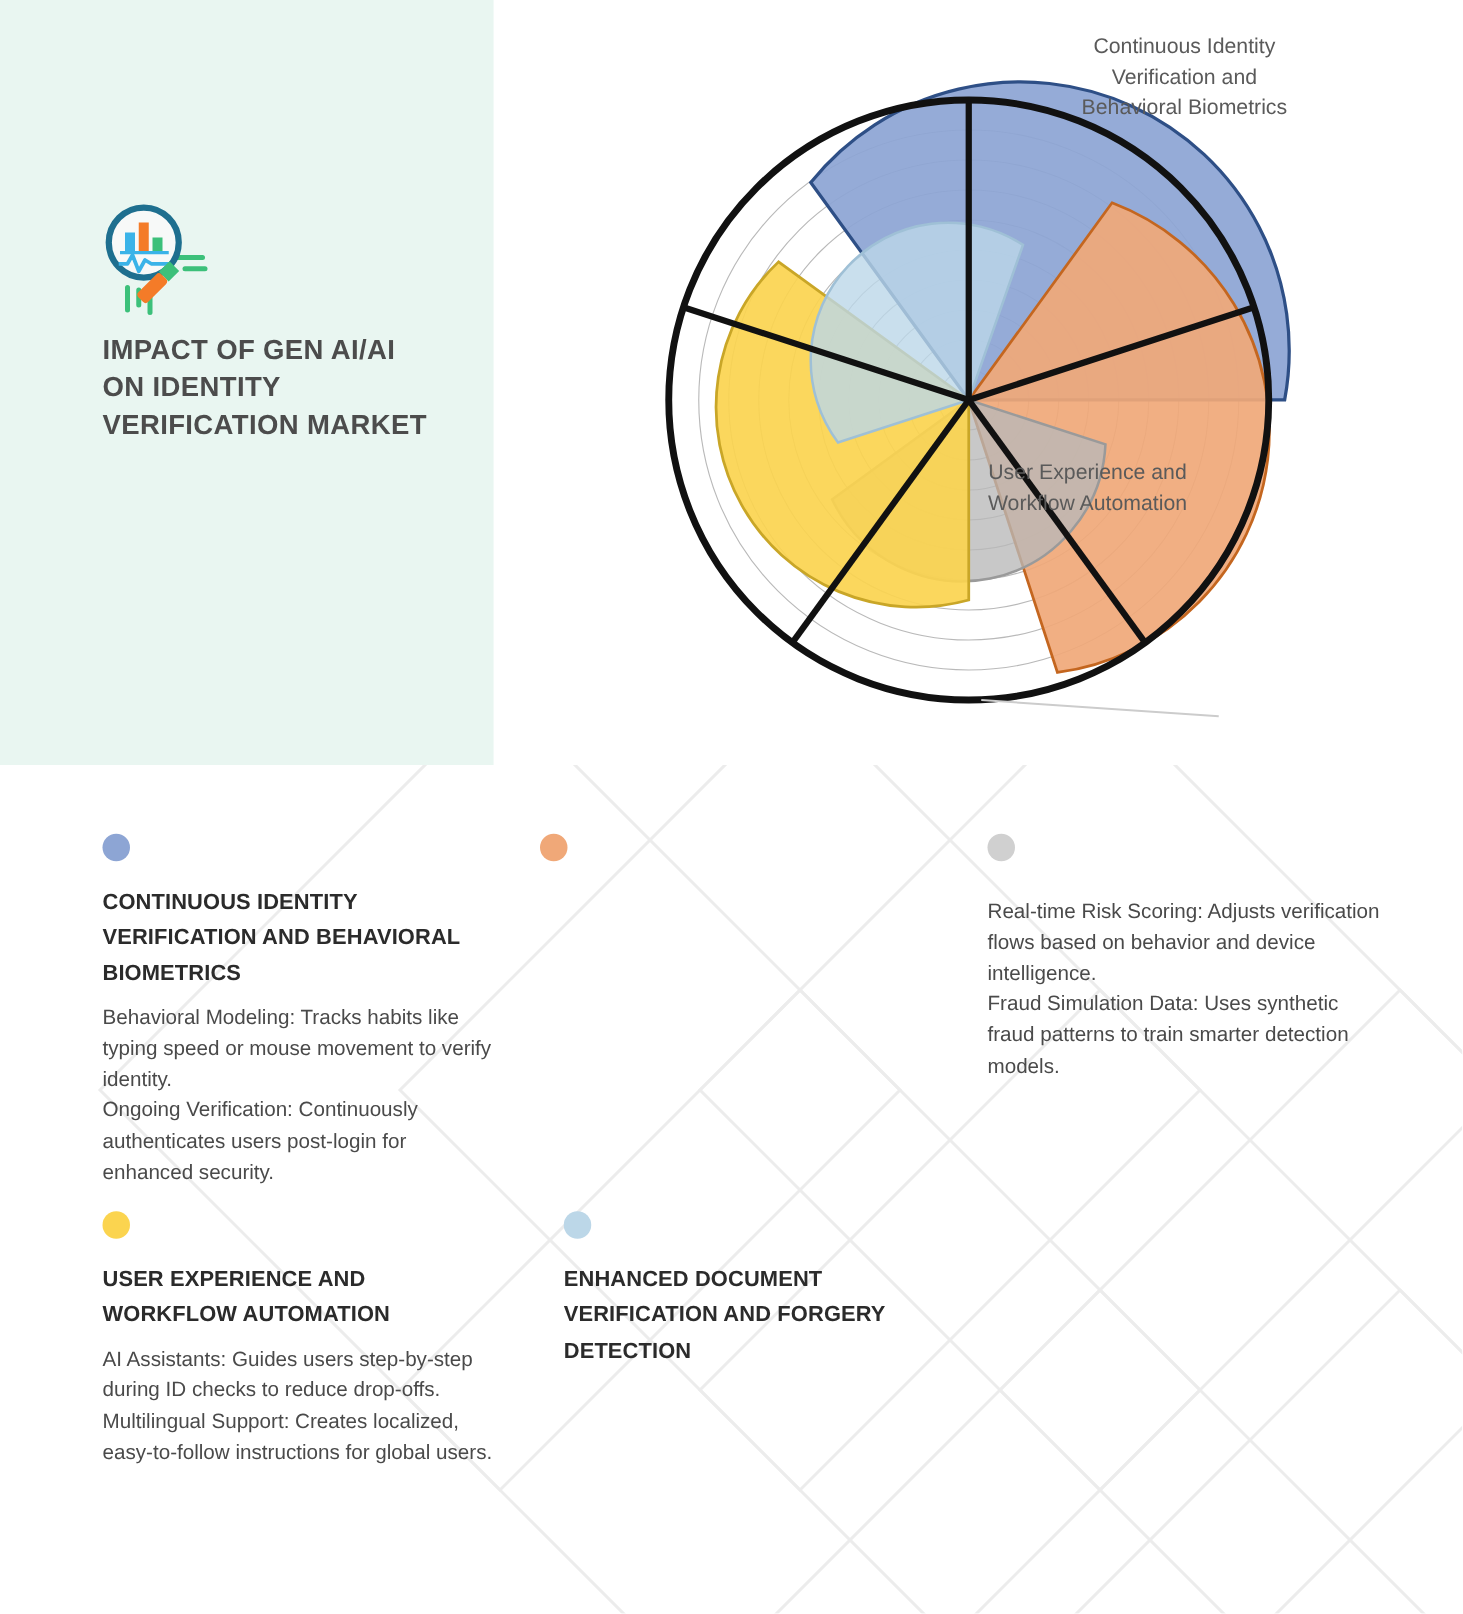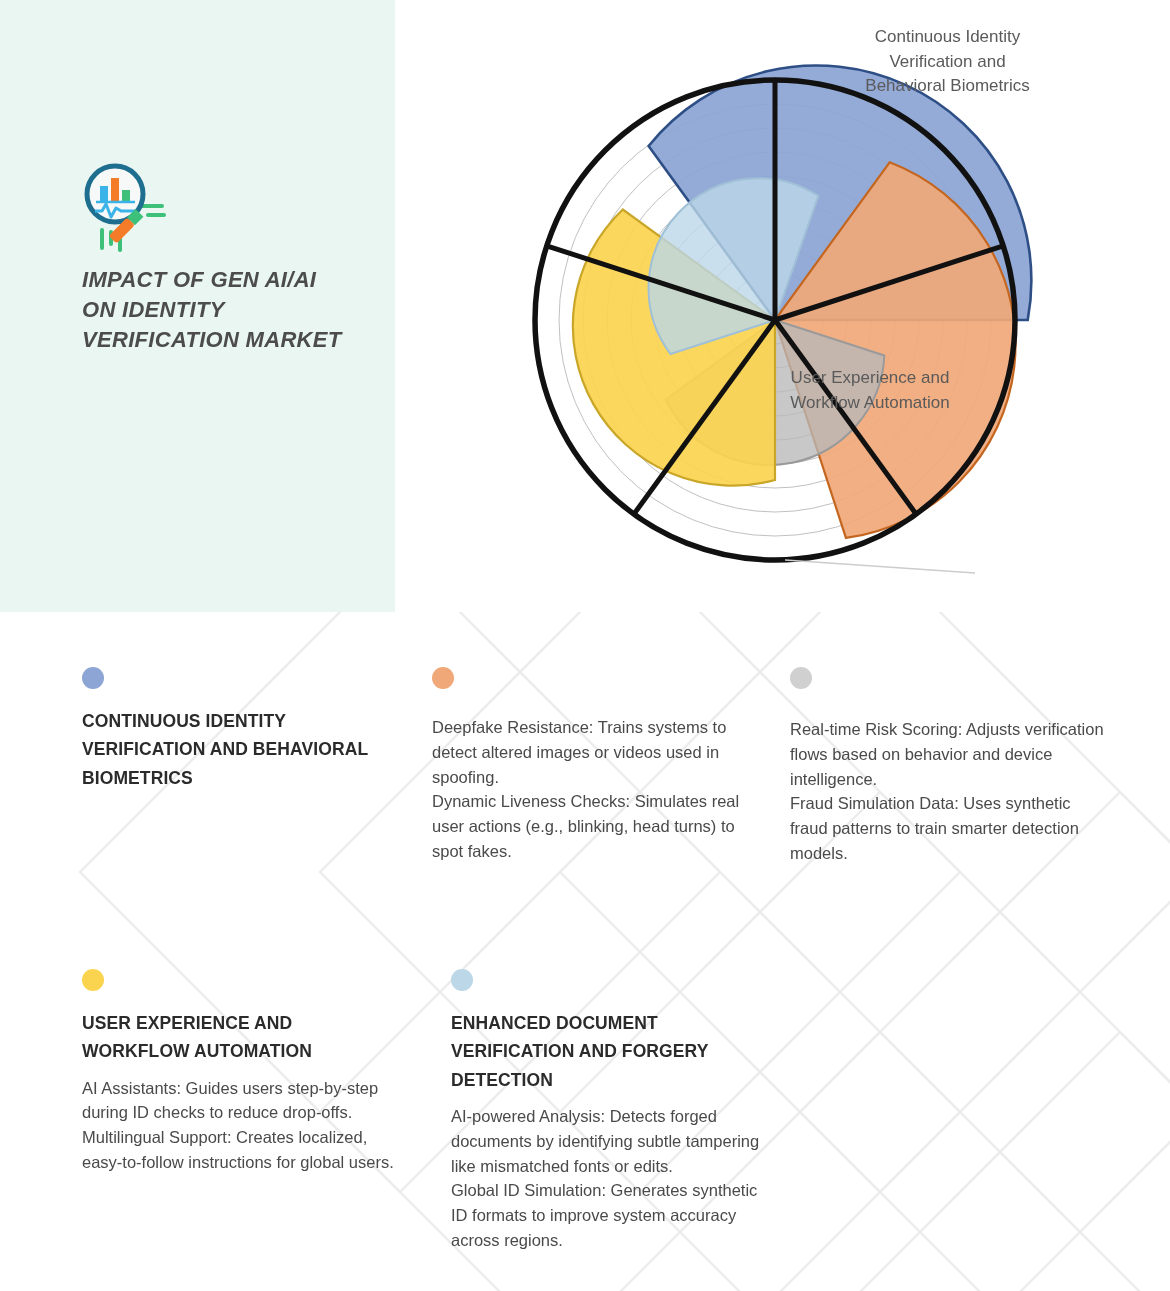--- a/index.html
+++ b/index.html
@@ -17,21 +17,21 @@
 
   
   .mint-panel {
     position:absolute; left:0; top:0; width:395px; height:612px;
     background:#e9f6f1;
   }
   .brand-icon { position:absolute; left:82px; top:158px; width:110px; height:110px; }
   .brand-title {
     position:absolute; left:82px; top:265px; width:260px;
     font-size:22px; font-weight:bold; line-height:1.36;
-    color:#4c4c4c; letter-spacing:.3px; text-transform:uppercase;font-style:italic;
+    color:#4c4c4c; letter-spacing:.3px; text-transform:uppercase;
   }
 
   
   .chart-area { position:absolute; left:395px; top:0; width:775px; height:612px; background:#fff; }
   .chart-svg { position:absolute; left:0; top:0; }
 
   .axis-label {
     position:absolute; text-align:center; color:#5a5a5a;
     font-size:17px; line-height:1.45; font-family:"Liberation Sans", sans-serif;
   }
@@ -163,42 +163,40 @@
     <div class="axis-label lbl-0">Continuous Identity Verification and Behavioral Biometrics</div>
 
     <div class="axis-label lbl-4">User Experience and Workflow Automation</div>
   </div>
 
   <div class="cards">
 
     <div class="card card-0">
       <span class="dot" style="background:#8da5d4;"></span>
       <div class="c-title">CONTINUOUS IDENTITY VERIFICATION AND BEHAVIORAL BIOMETRICS</div>
+      <div class="c-body">Behavioral Modeling: Tracks habits like typing speed or mouse movement to verify identity.
+Ongoing Verification: Continuously authenticates users post-login for enhanced security.</div>
     </div>
 
     <div class="card card-1">
       <span class="dot" style="background:#f0a878;"></span>
-      <div class="c-body" style="margin-top:26px">Deepfake Resistance: Trains systems to detect altered images or videos used in spoofing.
-Dynamic Liveness Checks: Simulates real user actions (e.g., blinking, head turns) to spot fakes.</div>
     </div>
 
     <div class="card card-2">
       <span class="dot" style="background:#d0d0d0;"></span>
       <div class="c-body" style="margin-top:28px">Real-time Risk Scoring: Adjusts verification flows based on behavior and device intelligence.
 Fraud Simulation Data: Uses synthetic fraud patterns to train smarter detection models.</div>
     </div>
 
     <div class="card card-3">
       <span class="dot" style="background:#fbd44f;"></span>
       <div class="c-title">USER EXPERIENCE AND WORKFLOW AUTOMATION</div>
       <div class="c-body" style="">AI Assistants: Guides users step-by-step during ID checks to reduce drop-offs.
 Multilingual Support: Creates localized, easy-to-follow instructions for global users.</div>
     </div>
 
     <div class="card card-4">
       <span class="dot" style="background:#bcd7e8;"></span>
       <div class="c-title">ENHANCED DOCUMENT VERIFICATION  AND FORGERY DETECTION</div>
-      <div class="c-body">AI-powered Analysis: Detects forged documents by identifying subtle tampering like mismatched fonts or edits.
-Global ID Simulation: Generates synthetic ID formats to improve system accuracy across regions.</div>
     </div>
 
   </div>
 </div>
 
 </body></html>

